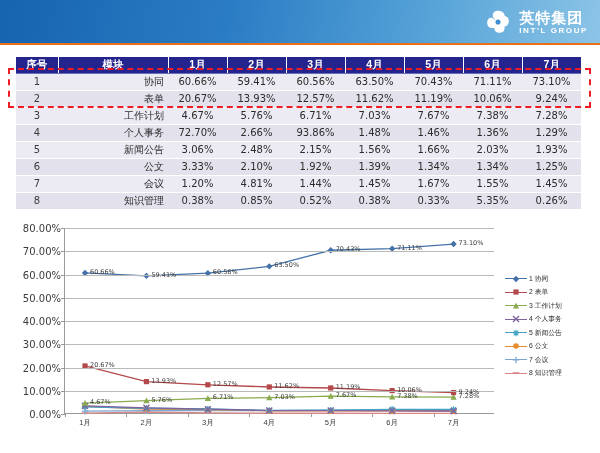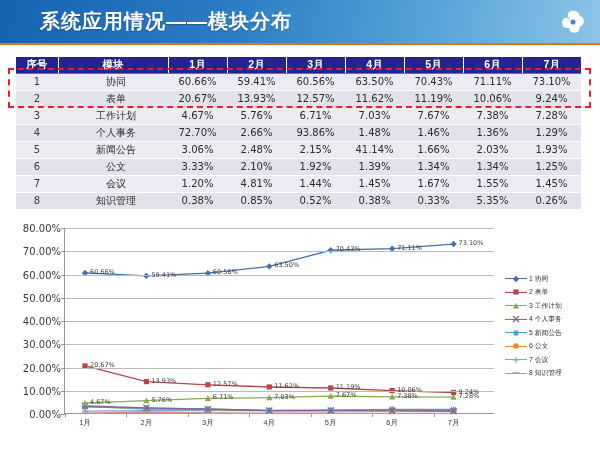--- a/index.html
+++ b/index.html
@@ -41,21 +41,21 @@
   }
   th:last-child { border-right:none; }
   td {
     font-size:10px; color:#2b2b2b; height:17px; padding:0 4px;
     text-align:center; border-bottom:1px solid #ffffff;
     font-family:"DejaVu Sans",sans-serif;
   }
   tbody tr:nth-child(odd) td  { background:#eceaf2; }
   tbody tr:nth-child(even) td { background:#e3e1ec; }
   td.c-no  { width:42px; color:#3a3a3a; }
-  td.c-mod { text-align:center; padding-left:10px; font-family:"Liberation Sans",sans-serif; }
+  td.c-mod { text-align:right; padding-left:10px; font-family:"Liberation Sans",sans-serif; }
   th.h-no  { width:42px; }
   th.h-mod { width:110px; }
   col.m    { width:59px; }
 
   
   #redbox {
     position:absolute; left:8px; top:68px; width:583px; height:40px;
     border:2px dashed #ee1c25; pointer-events:none; z-index:5;
   }
 
@@ -89,31 +89,34 @@
   }
   .lg-row { display:flex; align-items:center; height:11px; }
   .lg-key { width:22px; height:10px; position:relative; flex:none; }
   .lg-line { position:absolute; left:0; top:4.5px; width:22px; height:1.4px; }
   .lg-lab  { font-size:6.8px; color:#2b2b2b; white-space:nowrap; margin-left:2px; }
 </style>
 </head>
 <body>
 
 <div id="banner">
-  <div id="banner-title">系统应用情况——模块分布</div>
   <div id="logo-wrap">
     <svg id="logo-mark" viewBox="0 0 40 40">
       <g fill="#ffffff">
         <path d="M20 5c5 0 9 3 9 7 0 3-3 5-6 4 2 2 1 5-2 5-3 0-4-3-2-5-3 1-6-1-6-4 0-4 2-7 7-7z"></path>
         <path d="M33 14c2.5 4.3 1.6 9.2-1.8 11.2-2.6 1.5-5.7 0-6.4-3-0.3 2.8-3.2 4-5.2 2-2-2-0.9-5 1.8-5.4-2.4-1.8-2-5.1 1-6 3.4-1 7.3-1.3 10.6 1.2z"></path>
         <path d="M27 33c-4.3 2.5-9.2 1.6-11.2-1.8-1.5-2.6 0-5.7 3-6.4-2.8-0.3-4-3.2-2-5.2 2-2 5-0.9 5.4 1.8 1.8-2.4 5.1-2 6 1 1 3.4 1.3 7.3-1.2 10.6z"></path>
         <path d="M7 26c-2.5-4.3-1.6-9.2 1.8-11.2 2.6-1.5 5.7 0 6.4 3 0.3-2.8 3.2-4 5.2-2 2 2 0.9 5-1.8 5.4 2.4 1.8 2 5.1-1 6-3.4 1-7.3 1.3-10.6-1.2z"></path>
       </g>
       <circle cx="20" cy="20" r="3.4" fill="#3f8fd0"></circle>
     </svg>
+    <div id="logo-text">
+      <span id="logo-cn">英特集团</span>
+      <span id="logo-en">INT'L GROUP</span>
+    </div>
   </div>
 </div>
 
 <div id="table-wrap">
   <table>
     <colgroup>
       <col style="width:42px">
         <col style="width:110px">
       <col class="m">
         <col class="m">
@@ -180,21 +183,21 @@
           <td>1.46%</td>
           <td>1.36%</td>
           <td>1.29%</td>
         </tr>
         <tr>
           <td class="c-no">5</td>
           <td class="c-mod">新闻公告</td>
           <td>3.06%</td>
           <td>2.48%</td>
           <td>2.15%</td>
-          <td>41.14%</td>
+          <td>1.56%</td>
           <td>1.66%</td>
           <td>2.03%</td>
           <td>1.93%</td>
         </tr>
         <tr>
           <td class="c-no">6</td>
           <td class="c-mod">公文</td>
           <td>3.33%</td>
           <td>2.10%</td>
           <td>1.92%</td>

